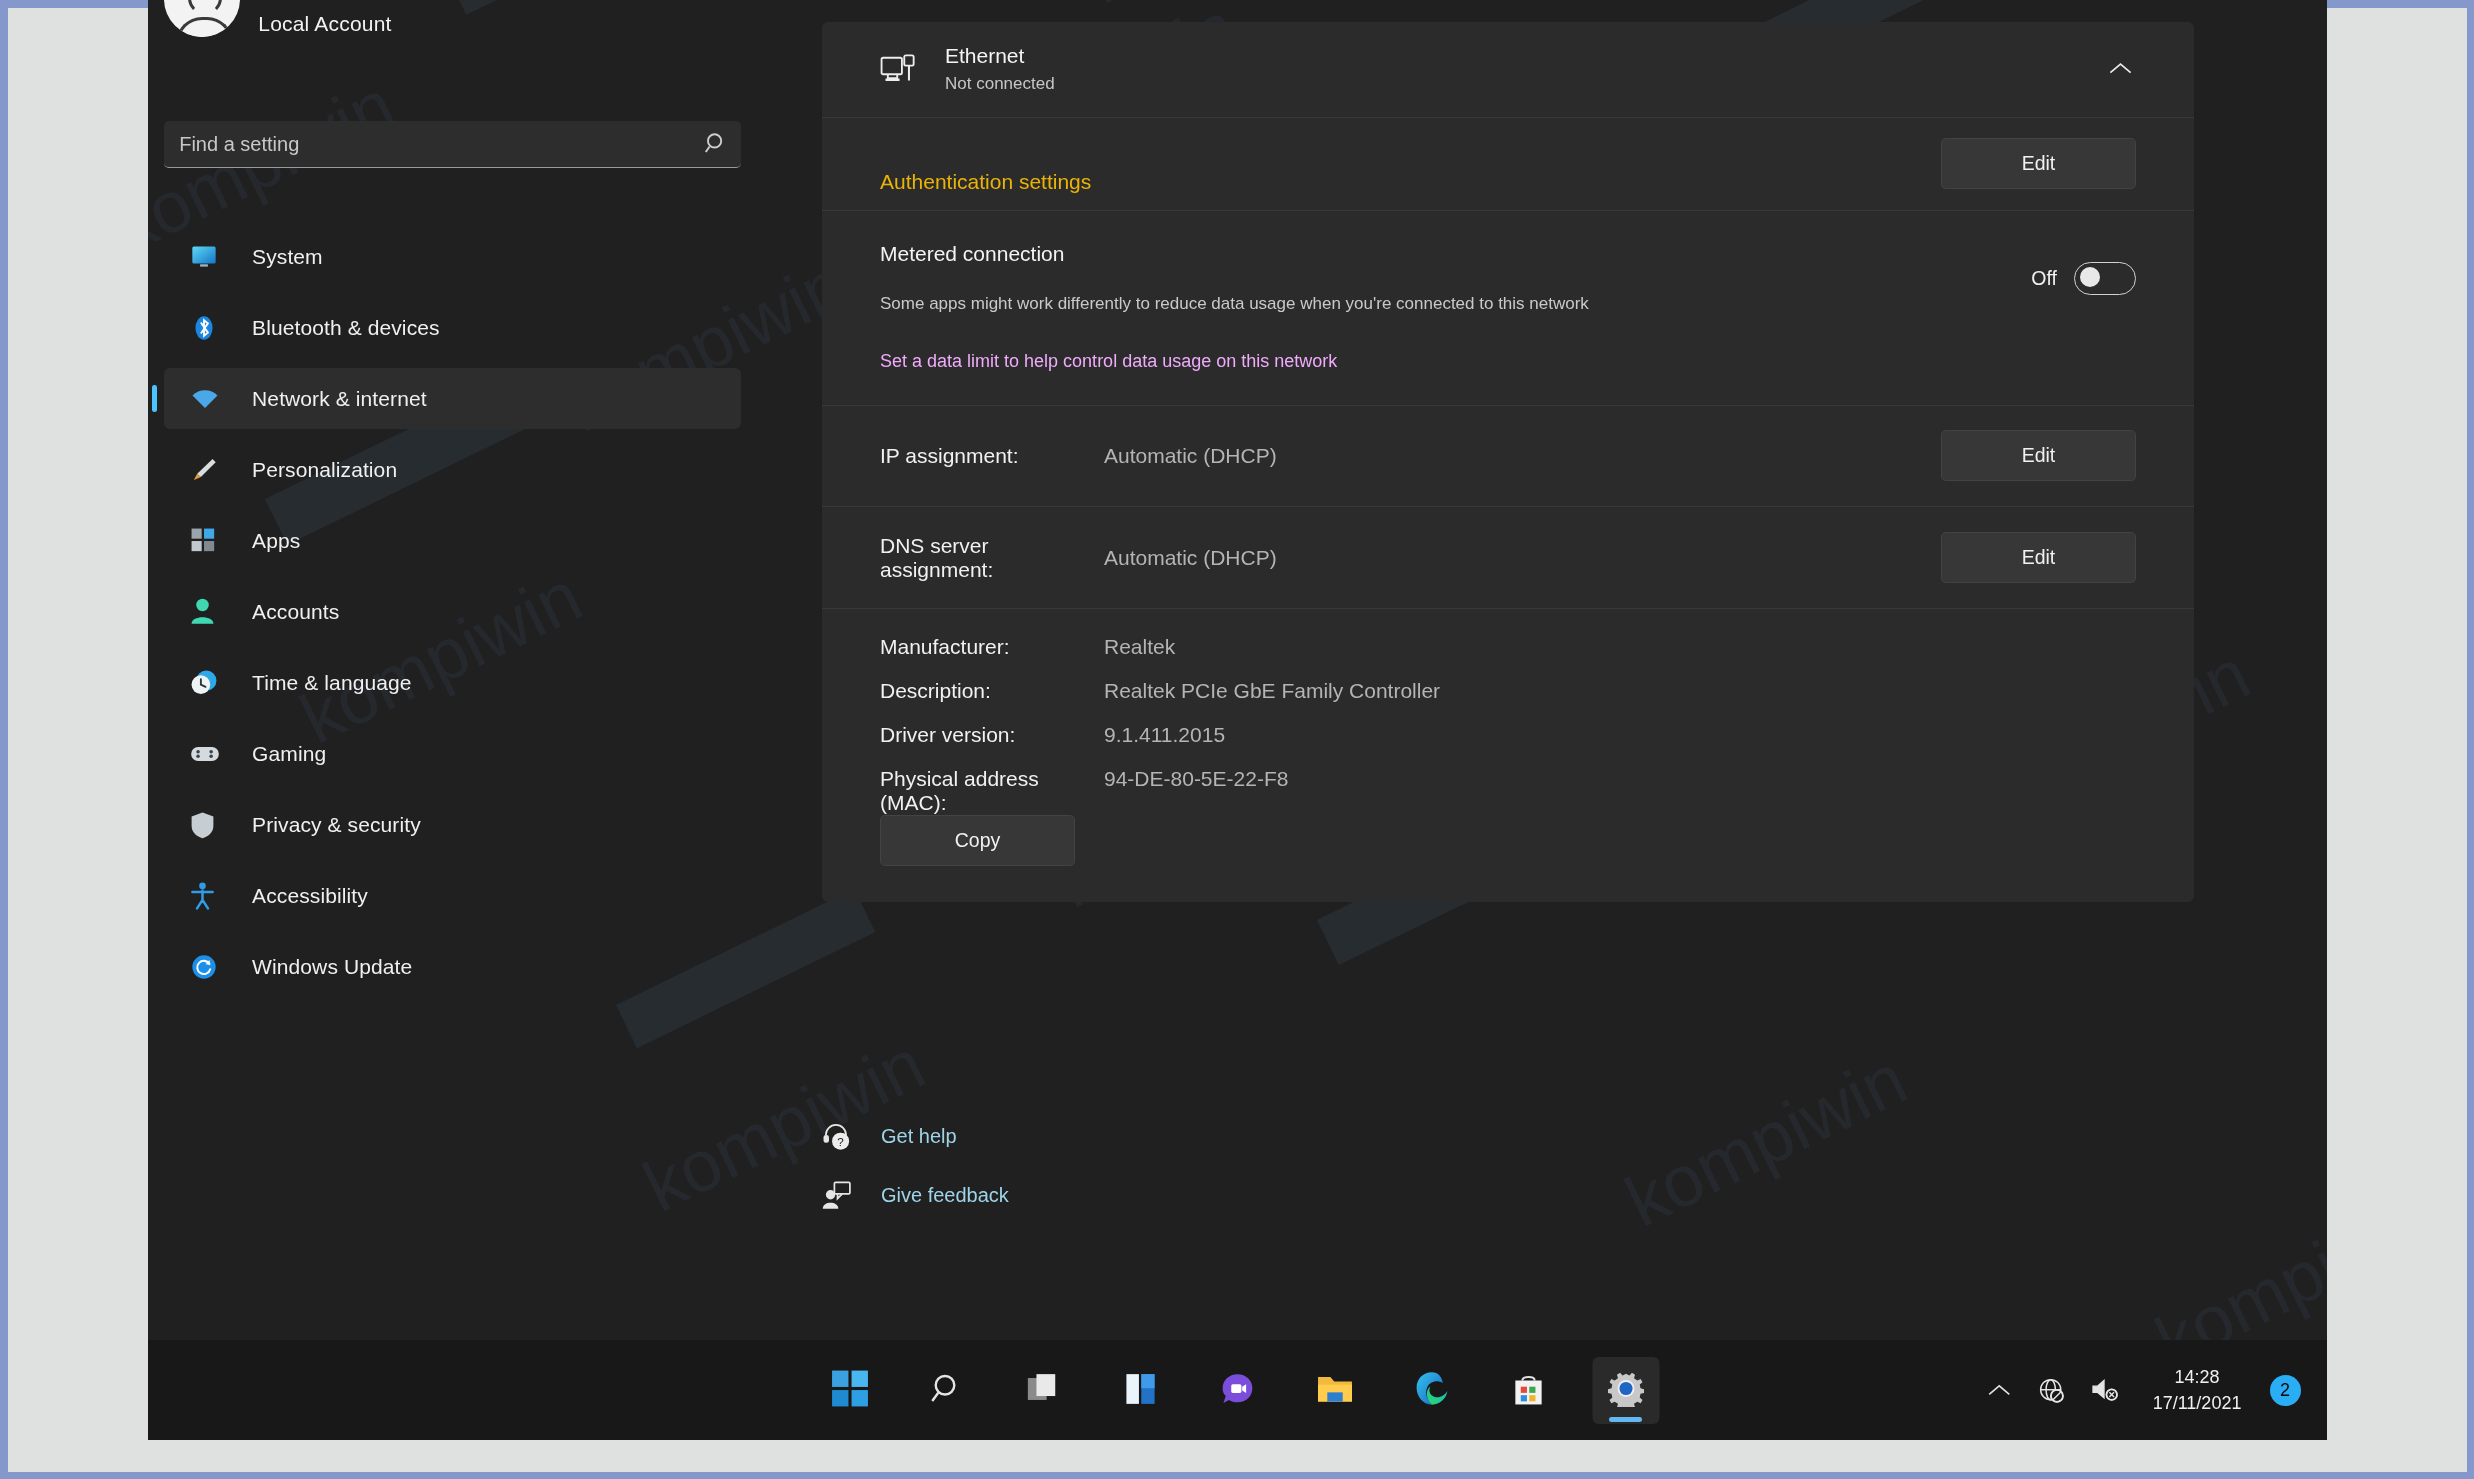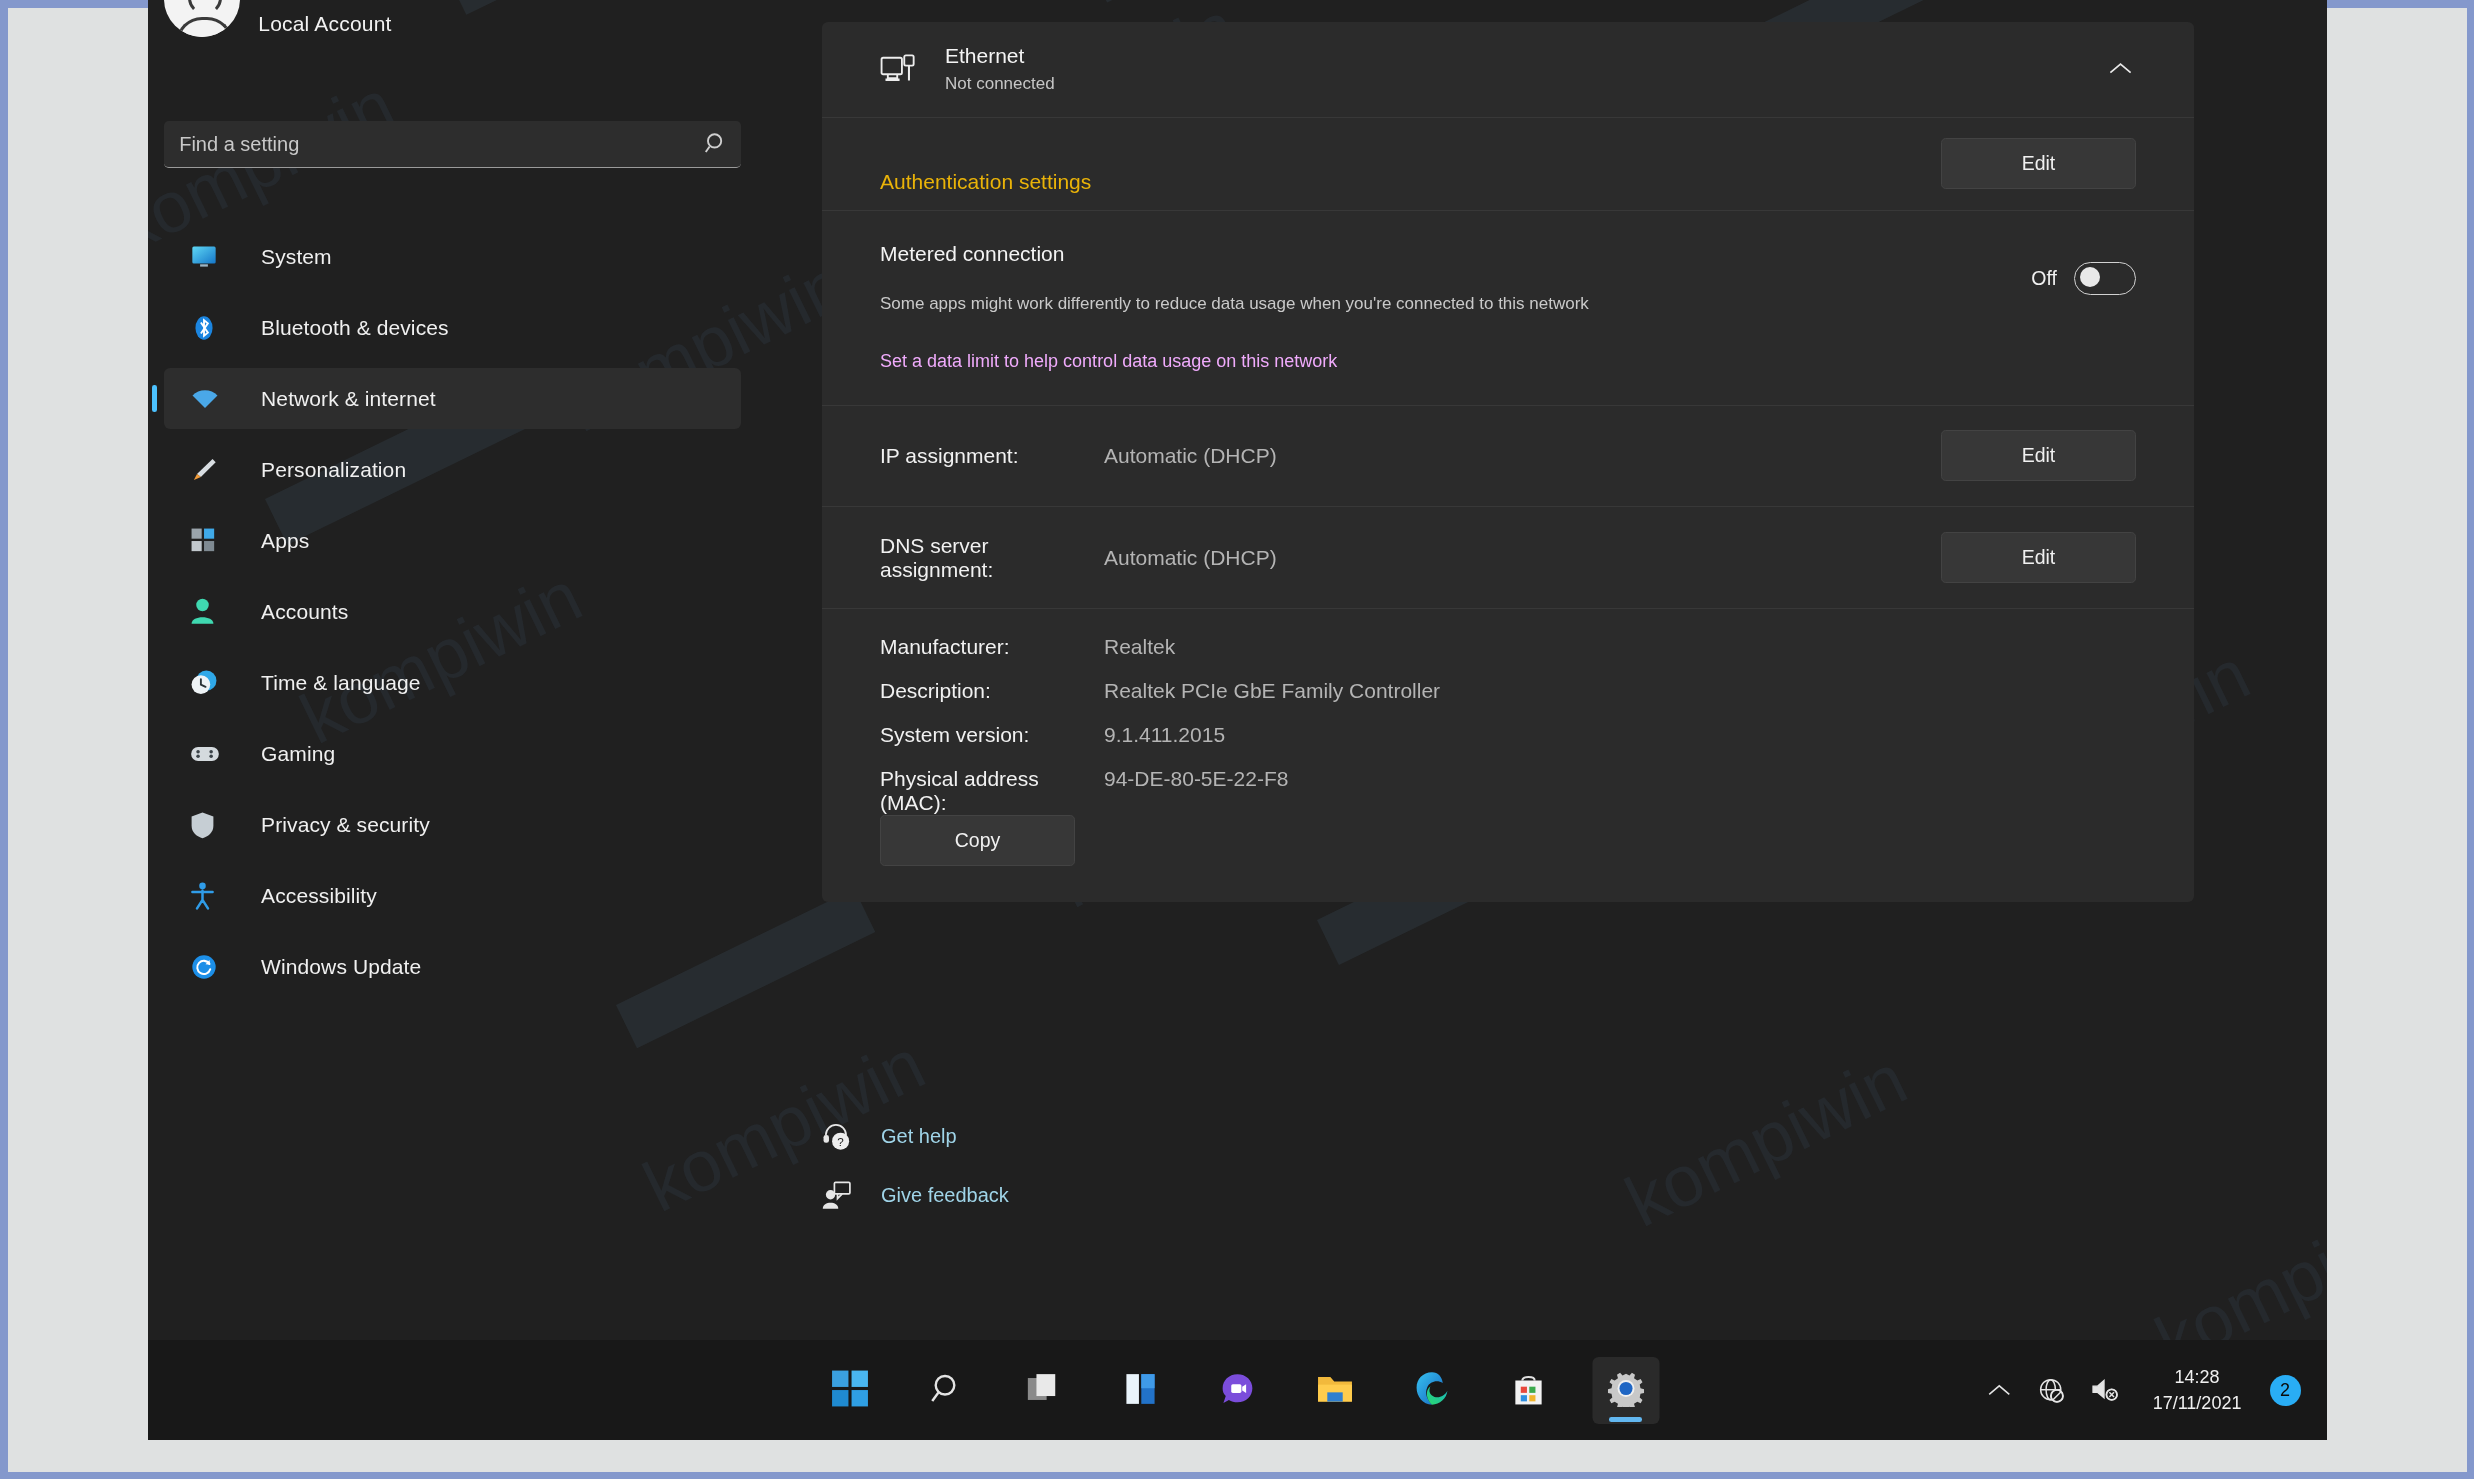--- a/index.html
+++ b/index.html
@@ -66,21 +66,21 @@
   .navitem {
     position: relative; display: flex; align-items: center;
     height: 61px; border-radius: 6.2px; padding-left: 26.5px; margin-bottom: 10px;
   }
   .navitem.sel { background: #2d2d2d; }
   .navitem.sel::before {
     content: ""; position: absolute; left: -11.7px; top: 17px;
     width: 4.7px; height: 26.5px; border-radius: 2.3px; background: #4cc2ff;
   }
   .nav-ico { width: 44px; height: 31px; display: flex; align-items: center; }
-  .nav-label { color: #f0f0f0; font-size: 21px; margin-left: 27px; letter-spacing: 0.1px; }
+  .nav-label { color: #f0f0f0; font-size: 21px; margin-left: 18px; letter-spacing: 0.1px; }
 
   
   .content { position: absolute; left: 674px; top: 0; width: 1504px; height: 1440px; }
   .card {
     position: absolute; left: 0px; top: 22px; width: 1372px;
     background: #2b2b2b; border-radius: 6.2px; overflow: hidden;
   }
   .row { position: relative; padding: 0 58px; }
   .divider { height: 0.8px; background: #383838; margin: 0 0 0 0; }
 
@@ -429,21 +429,21 @@
             <div class="detail-list">
               <div class="detail-line">
                 <span class="dkey">Manufacturer:</span>
                 <span class="dval">Realtek</span>
               </div>
               <div class="detail-line">
                 <span class="dkey">Description:</span>
                 <span class="dval">Realtek PCIe GbE Family Controller</span>
               </div>
               <div class="detail-line">
-                <span class="dkey">System version:</span>
+                <span class="dkey">Driver version:</span>
                 <span class="dval">9.1.411.2015</span>
               </div>
               <div class="detail-line">
                 <span class="dkey">Physical address (MAC):</span>
                 <span class="dval">94-DE-80-5E-22-F8</span>
               </div>
             </div>
             <button class="btn">Copy</button>
           </div>
         </div>

